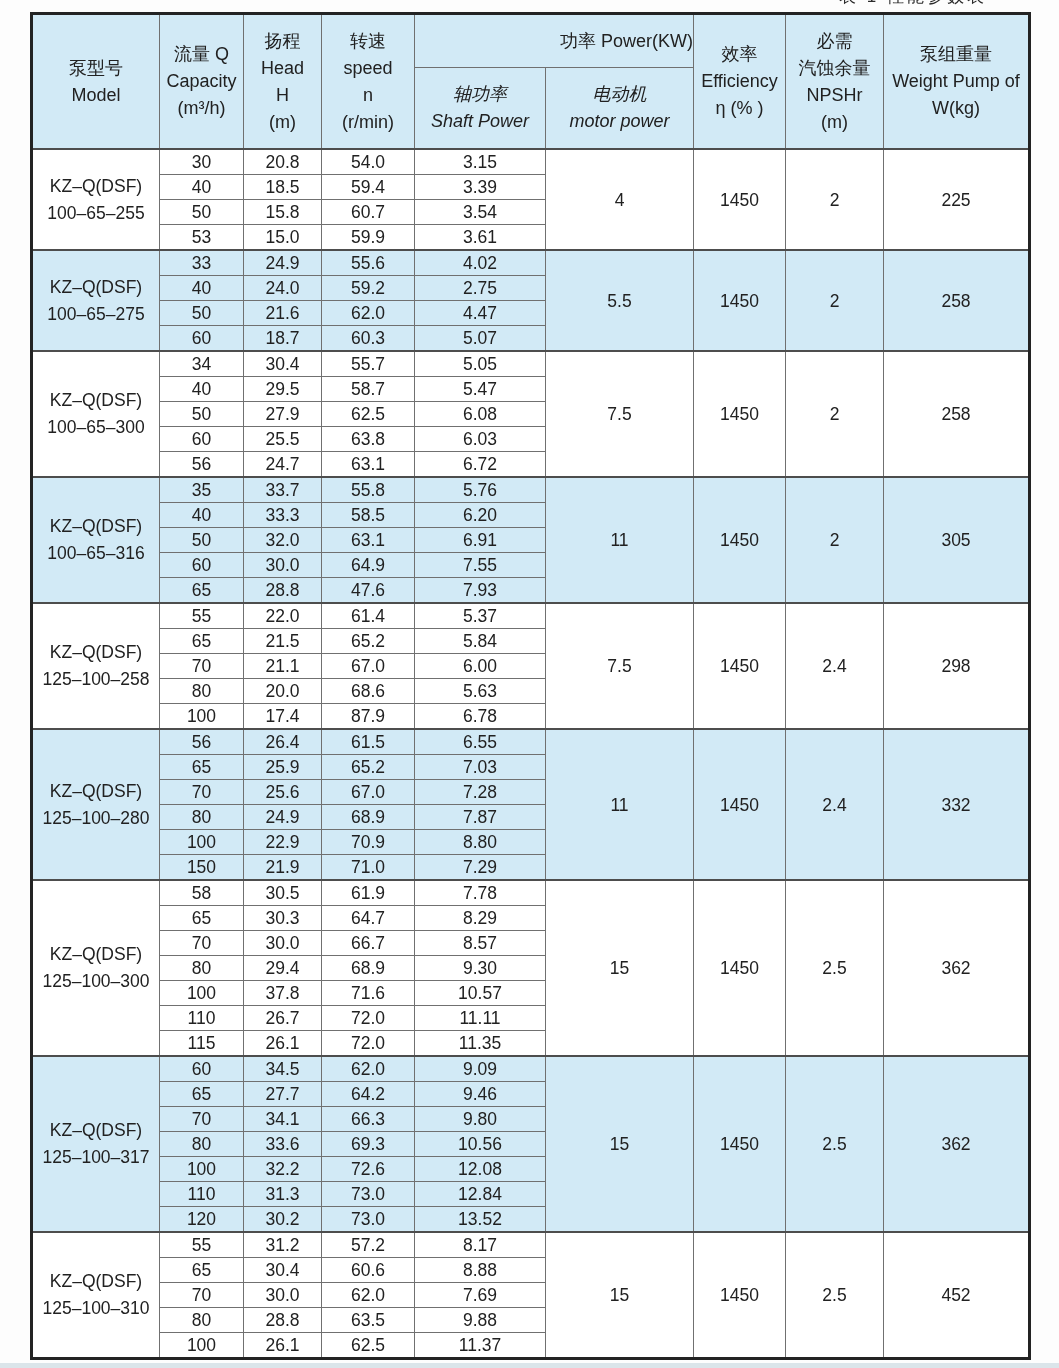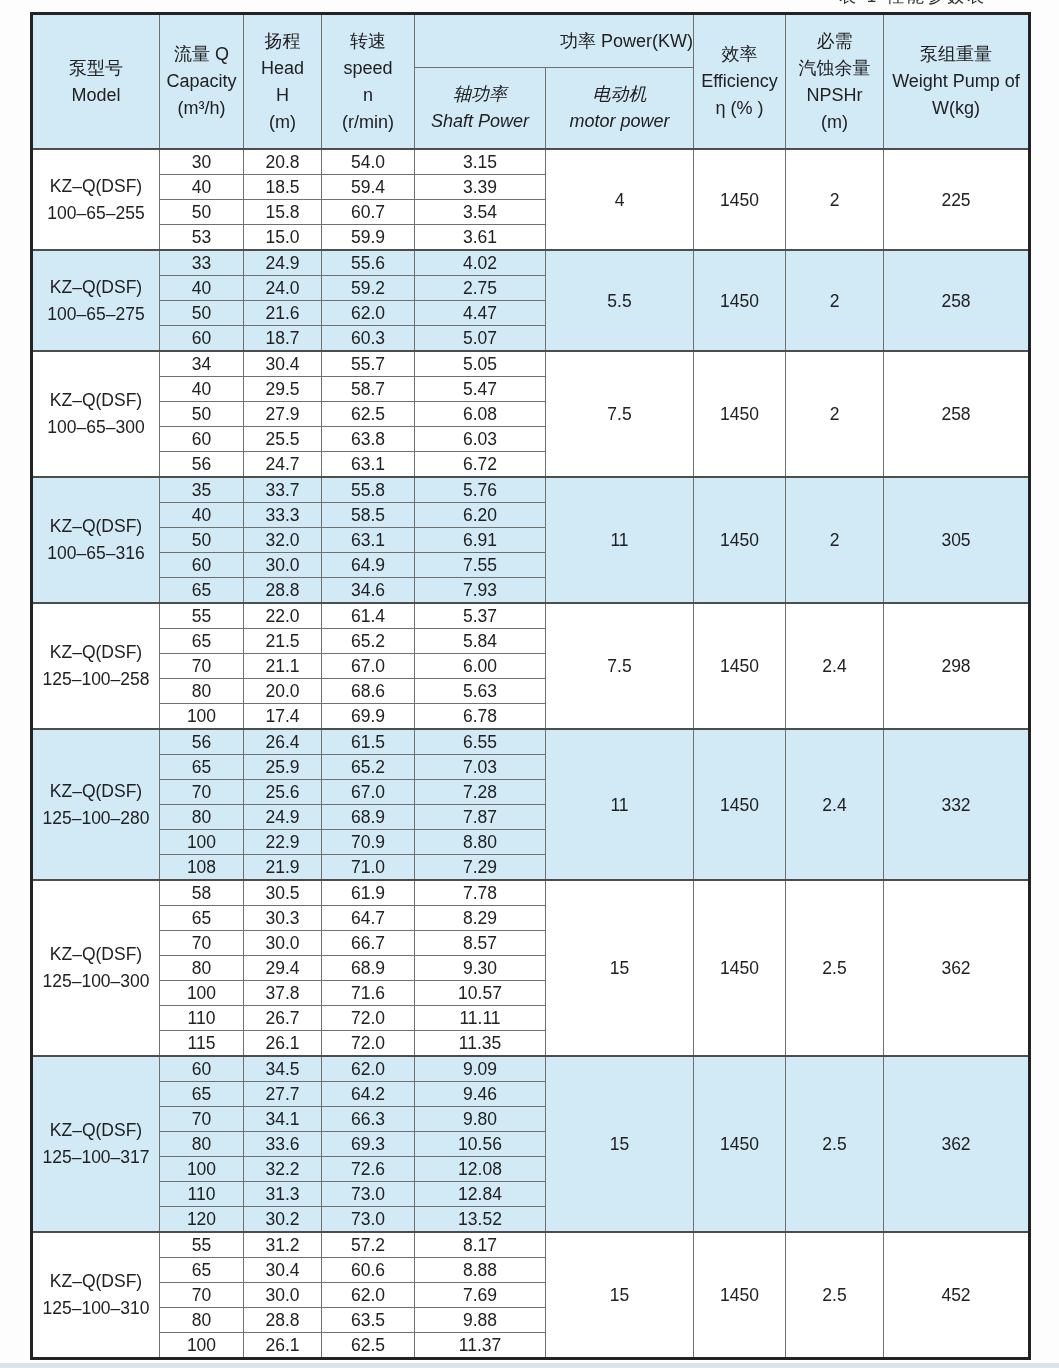--- a/index.html
+++ b/index.html
@@ -261,21 +261,21 @@
       </tr>
       <tr class="shaded">
         <td>60</td>
         <td>30.0</td>
         <td>64.9</td>
         <td>7.55</td>
       </tr>
       <tr class="shaded">
         <td>65</td>
         <td>28.8</td>
-        <td>34.6</td>
+        <td>47.6</td>
         <td>7.93</td>
       </tr>
       <tr class="group-start">
         <td rowspan="5" class="model-cell">KZ–Q(DSF)
 125–100–258</td>
         <td>55</td>
         <td>22.0</td>
         <td>61.4</td>
         <td>5.37</td>
         <td rowspan="5">7.5</td>
@@ -297,21 +297,21 @@
       </tr>
       <tr>
         <td>80</td>
         <td>20.0</td>
         <td>68.6</td>
         <td>5.63</td>
       </tr>
       <tr>
         <td>100</td>
         <td>17.4</td>
-        <td>69.9</td>
+        <td>87.9</td>
         <td>6.78</td>
       </tr>
       <tr class="shaded group-start">
         <td rowspan="6" class="model-cell">KZ–Q(DSF)
 125–100–280</td>
         <td>56</td>
         <td>26.4</td>
         <td>61.5</td>
         <td>6.55</td>
         <td rowspan="6">11</td>
@@ -337,21 +337,21 @@
         <td>68.9</td>
         <td>7.87</td>
       </tr>
       <tr class="shaded">
         <td>100</td>
         <td>22.9</td>
         <td>70.9</td>
         <td>8.80</td>
       </tr>
       <tr class="shaded">
-        <td>108</td>
+        <td>150</td>
         <td>21.9</td>
         <td>71.0</td>
         <td>7.29</td>
       </tr>
       <tr class="group-start">
         <td rowspan="7" class="model-cell">KZ–Q(DSF)
 125–100–300</td>
         <td>58</td>
         <td>30.5</td>
         <td>61.9</td>

